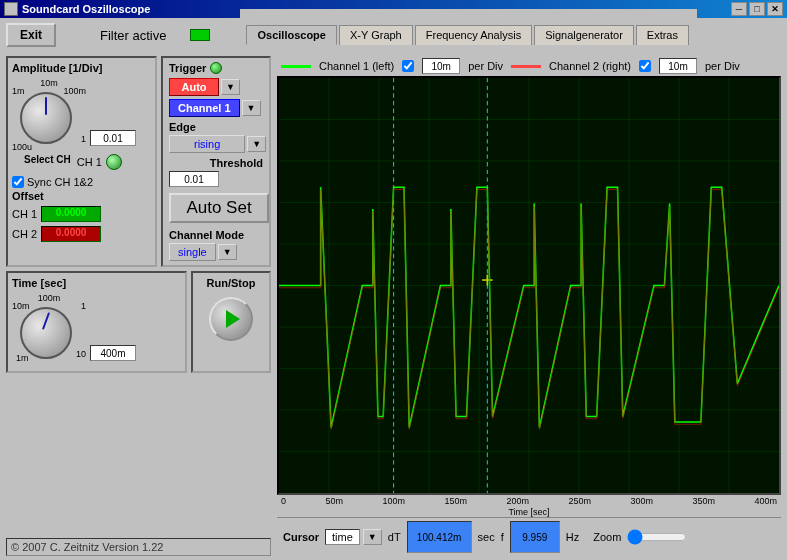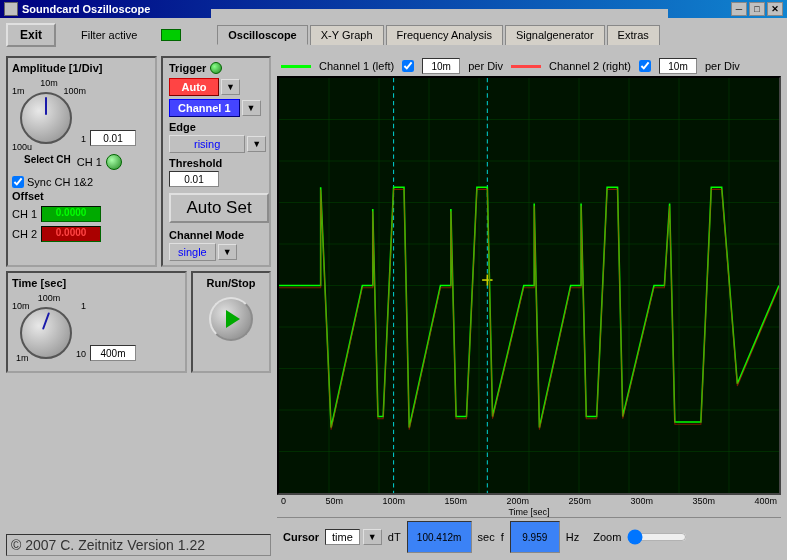--- a/index.html
+++ b/index.html
@@ -71,22 +71,22 @@
       background: #c0c0c0;
       border: 2px outset #e0e0e0;
       padding: 2px 12px;
       font-size: 12px;
       font-weight: bold;
       cursor: pointer;
       height: 24px;
     }
 
     .filter-active-label {
-      margin-left: 5px;
-      font-size: 11px;
+      margin-left: 24px;
+      font-size: 13px;
     }
 
     .filter-led {
       display: inline-block;
       width: 20px;
       height: 12px;
       background: #00cc00;
       border: 1px solid #006600;
       margin-left: 4px;
       vertical-align: middle;
@@ -256,20 +256,21 @@
       padding: 2px 24px;
       font-size: 11px;
       color: blue;
       cursor: pointer;
     }
 
     .threshold-label {
       font-size: 11px;
       font-weight: bold;
       margin-top: 4px;
+      text-align: right;
     }
 
     .auto-set-btn {
       background: #c0c0c0;
       border: 2px outset #e0e0e0;
       padding: 3px 10px;
       font-size: 17px;
       cursor: pointer;
       margin-top: 6px;
       width: 100px;
@@ -306,21 +307,21 @@
     .play-triangle {
       width: 0;
       height: 0;
       border-left: 14px solid #00aa00;
       border-top: 9px solid transparent;
       border-bottom: 9px solid transparent;
       margin-left: 3px;
     }
 
     .copyright-text {
-      font-size: 14px;
+      font-size: 11px;
       color: #333;
       border: 1px inset #888;
       padding: 2px 4px;
       background: #c0c0c0;
       margin-top: auto;
     }
 
     
     .right-panel {
       flex: 1;

